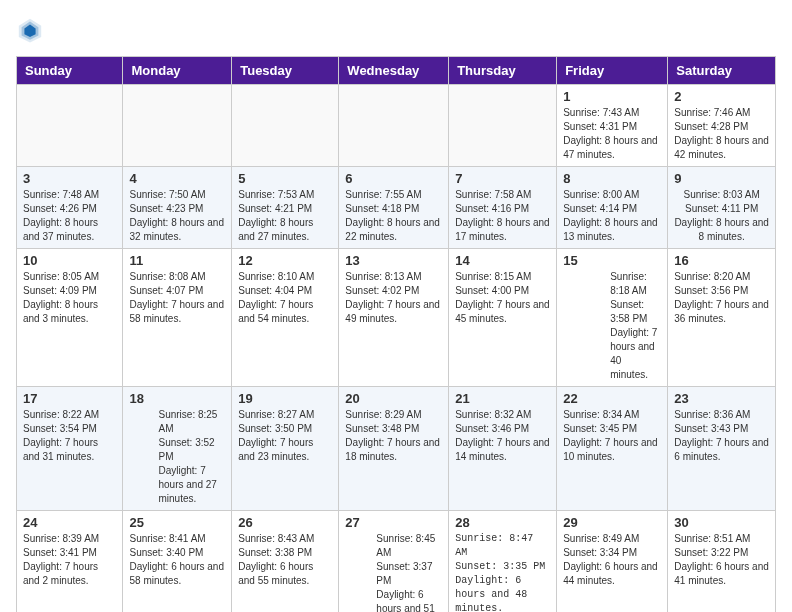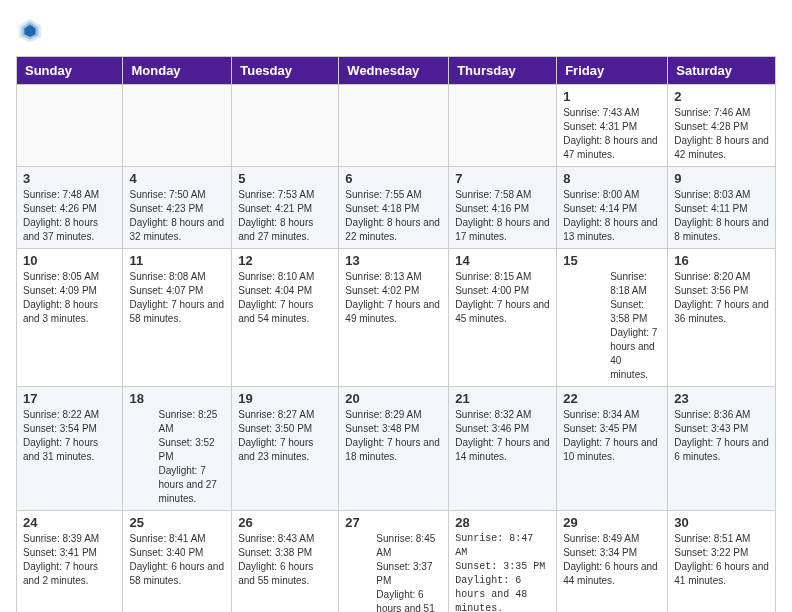--- a/index.html
+++ b/index.html
@@ -178,21 +178,21 @@
 Daylight: 8 hours and 17 minutes.</div>
         </td>
         <td>
           <span class="day-number">8</span>
           <div class="day-info" style="white-space: pre-line;">Sunrise: 8:00 AM
 Sunset: 4:14 PM
 Daylight: 8 hours and 13 minutes.</div>
         </td>
         <td>
           <span class="day-number">9</span>
-          <div class="day-info" style="white-space: pre-line;">Sunrise: 8:03 AM
+          <div class="day-info" style="white-space: pre-line; text-align: center;">Sunrise: 8:03 AM
 Sunset: 4:11 PM
 Daylight: 8 hours and 8 minutes.</div>
         </td>
       </tr>
       <tr>
         <td>
           <span class="day-number">10</span>
           <div class="day-info" style="white-space: pre-line;">Sunrise: 8:05 AM
 Sunset: 4:09 PM
 Daylight: 8 hours and 3 minutes.</div>

